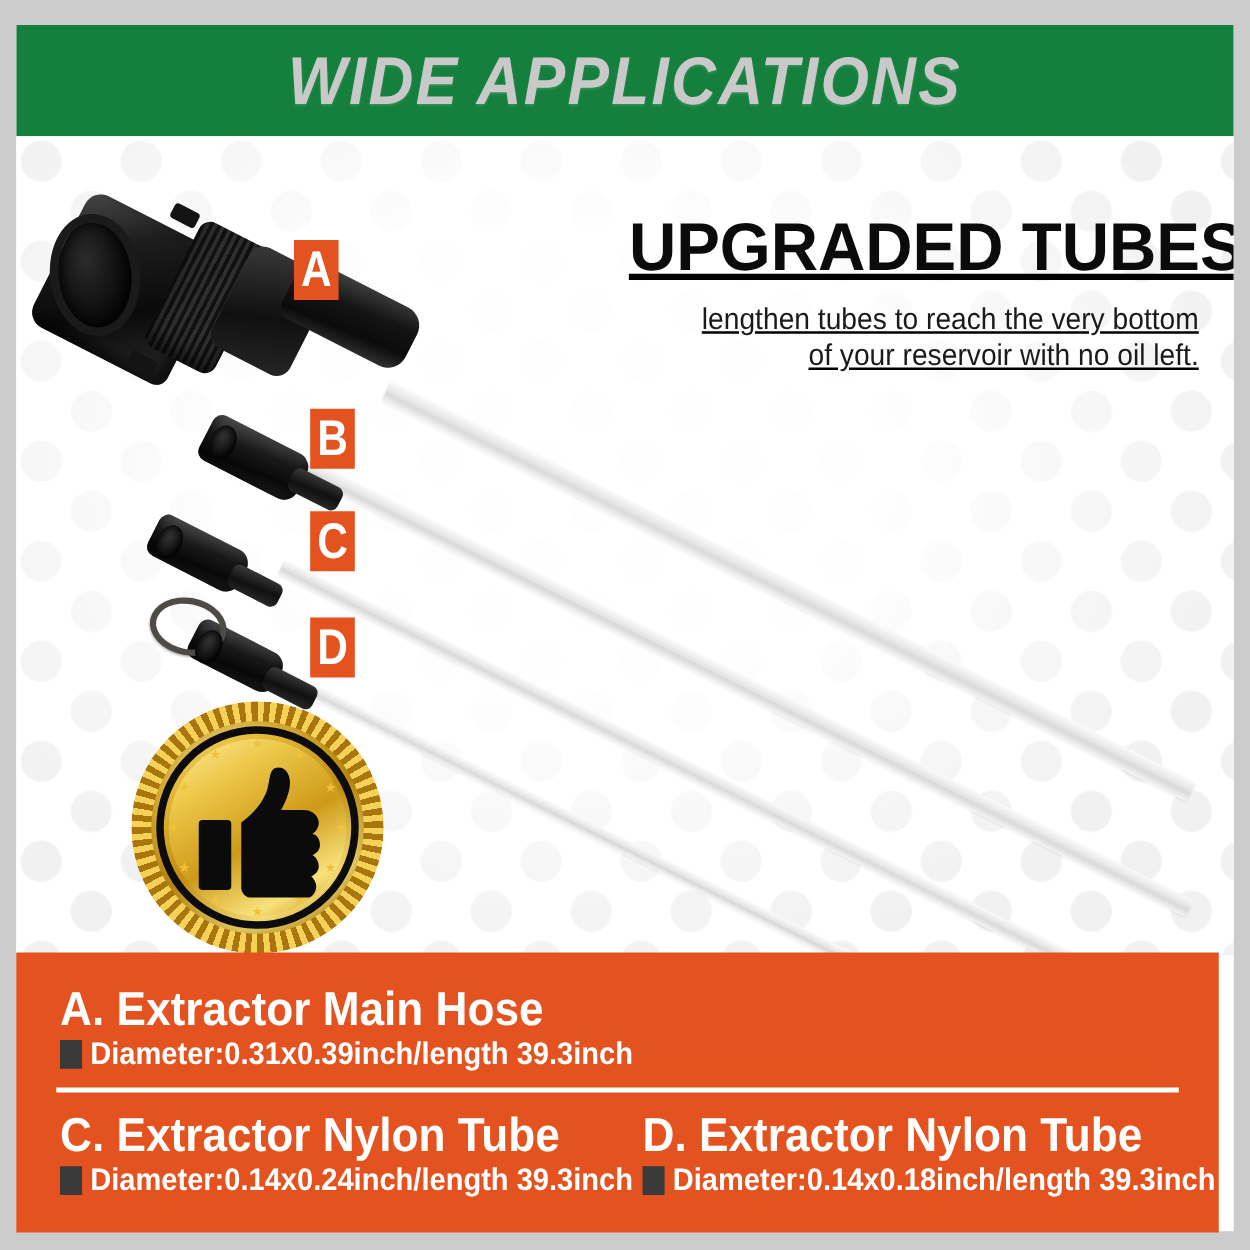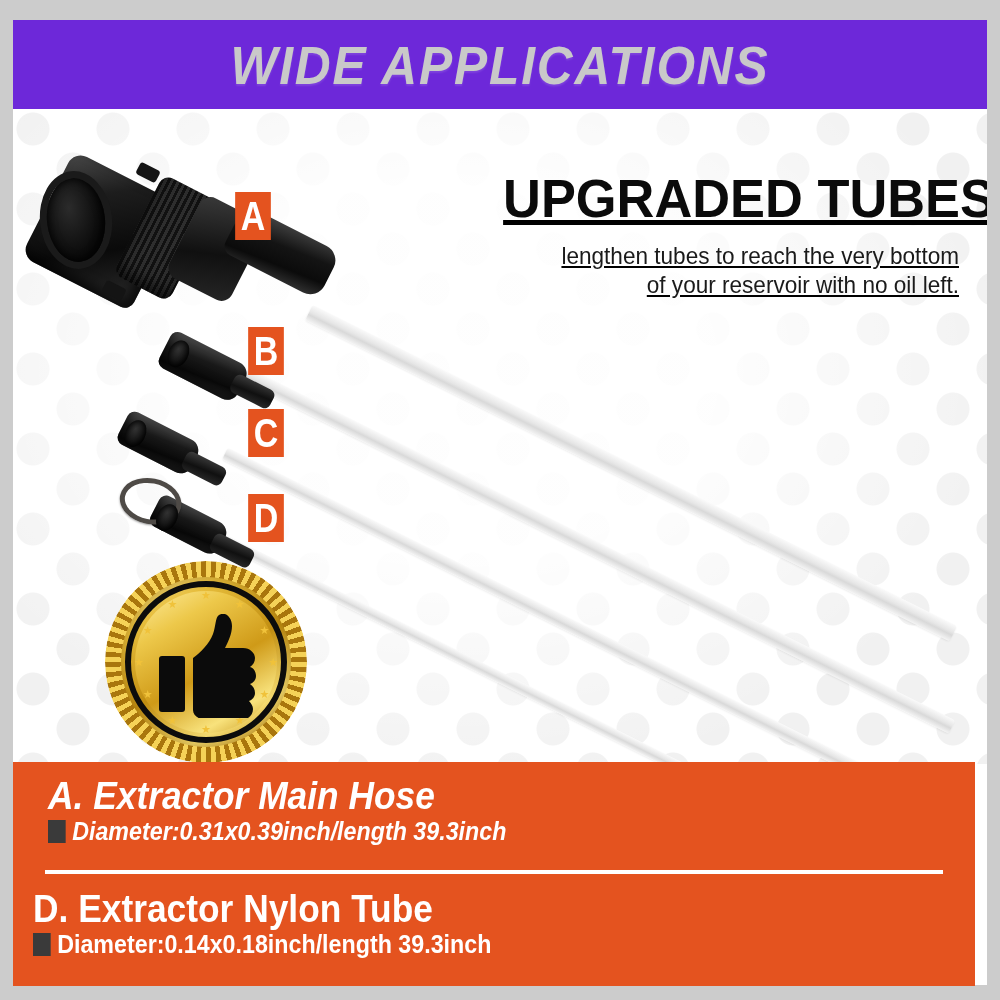--- a/index.html
+++ b/index.html
@@ -12,21 +12,21 @@
 
   
   .page{
     position:absolute;left:13px;top:20px;width:974px;height:965px;
     background:#ffffff;overflow:hidden;
   }
 
   
   .banner{
     position:absolute;left:0;top:0;width:974px;height:89px;
-    background:#6d28d9;display:flex;align-items:center;justify-content:center;
+    background:#15803d;display:flex;align-items:center;justify-content:center;
   }
   .banner-title{
     color:#c9c9c9;
     font-family:"Liberation Sans Narrow","Liberation Sans",sans-serif;
     font-size:54px;font-weight:bold;font-style:italic;
     letter-spacing:2px;
     transform:scaleX(0.92);
     white-space:nowrap;
     text-shadow:0 2px 2px rgba(255,255,255,.12);
   }
@@ -191,21 +191,21 @@
     position:absolute;left:50%;top:52%;transform:translate(-50%,-50%);
     width:108px;height:104px;
   }
 
   
   .specs{
     position:absolute;left:13px;top:762px;width:962px;height:224px;
     background:#e4531f;
   }
   .spec-row{position:absolute;left:0;width:962px;height:111px;display:flex;}
-  .spec-row.top{top:0;font-style:italic;}
+  .spec-row.top{top:12px;}
   .spec-row.bottom{top:113px;}
   .spec-divider{
     position:absolute;left:32px;top:108px;width:898px;height:4px;background:#ffffff;
   }
   .spec-cell{width:481px;box-sizing:border-box;padding-left:35px;padding-top:14px;}
   .spec-cell.right{padding-left:20px;}
   .spec-title{
     font-family:"Liberation Sans Narrow","Liberation Sans",sans-serif;
     font-size:38px;font-weight:bold;color:#ffffff;line-height:1.06;
     white-space:nowrap;transform:scaleX(0.93);transform-origin:left center;
@@ -326,20 +326,27 @@
         <div class="spec-sub">
           <span class="spec-bullet"></span>
           <span class="spec-sub-text">Diameter:0.31x0.39inch/length 39.3inch</span>
         </div>
       </div>
     </div>
 
     <div class="spec-divider"></div>
 
     <div class="spec-row bottom">
+      <div class="spec-cell">
+        <div class="spec-title">C. Extractor Nylon Tube</div>
+        <div class="spec-sub">
+          <span class="spec-bullet"></span>
+          <span class="spec-sub-text">Diameter:0.14x0.24inch/length 39.3inch</span>
+        </div>
+      </div>
       <div class="spec-cell right">
         <div class="spec-title">D. Extractor Nylon Tube</div>
         <div class="spec-sub">
           <span class="spec-bullet"></span>
           <span class="spec-sub-text">Diameter:0.14x0.18inch/length 39.3inch</span>
         </div>
       </div>
     </div>
   </div>
 </div>

